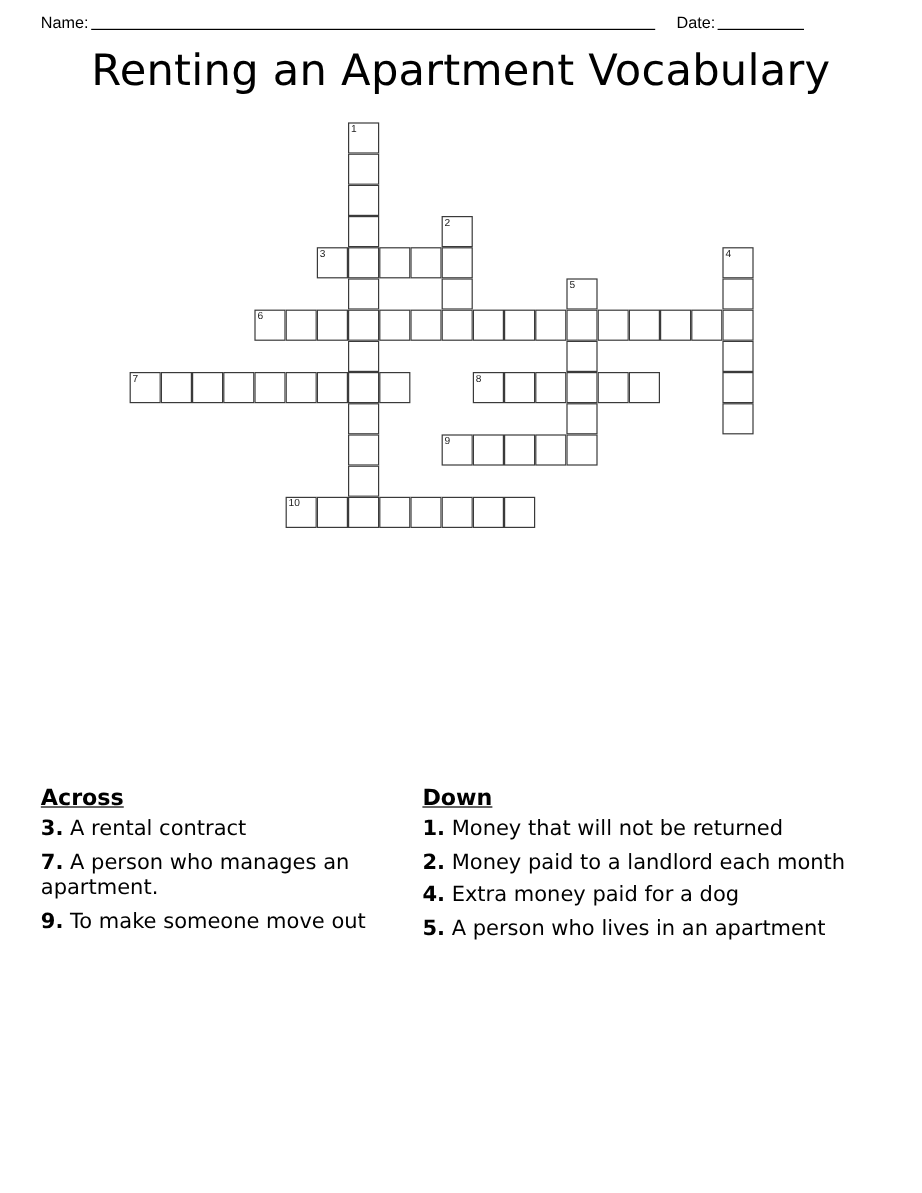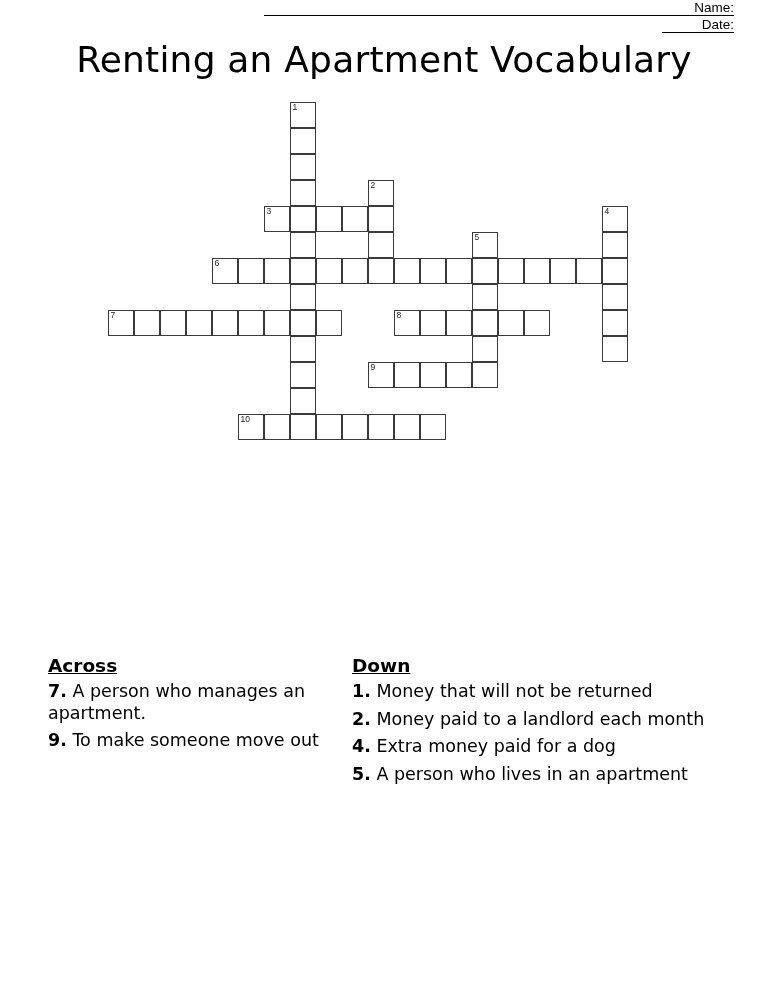--- a/index.html
+++ b/index.html
@@ -20,21 +20,20 @@
   .header-row {
     position: absolute;
     left: 0;
     top: 0;
     width: 768px;
     height: 26px;
     display: flex;
     align-items: flex-end;
     padding: 0 34px 0 34px;
     box-sizing: border-box;
-    flex-direction: column;
   }
   .hdr-label {
     font-family: "Liberation Sans", sans-serif;
     font-size: 13.5px;
     line-height: 15px;
     white-space: nowrap;
   }
   .hdr-rule {
     border-bottom: 1.3px solid #000;
     height: 13px;
@@ -91,21 +90,21 @@
     position: absolute;
     left: 0;
     top: 655px;
     width: 768px;
     display: flex;
     align-items: flex-start;
   }
   .clue-col {
     box-sizing: border-box;
   }
-  .clue-col.across { width: 346px; padding-left: 48px; }
+  .clue-col.across { width: 346px; padding-left: 34px; }
   .clue-col.down   { width: 380px; padding-left: 6px; }
   .clue-heading {
     font-family: "DejaVu Sans", sans-serif;
     font-size: 18.5px;
     font-weight: bold;
     text-decoration: underline;
     line-height: 22px;
     margin-bottom: 4px;
   }
   .clue-item {
@@ -220,20 +219,21 @@
     <div class="cw-cell" style="left: 368px; top: 414px;"></div>
     <div class="cw-cell" style="left: 394px; top: 414px;"></div>
     <div class="cw-cell" style="left: 420px; top: 414px;"></div>
   </div>
 
 <div class="clues">
 
   <div class="clue-col across">
     <div class="clue-heading">Across</div>
     <div id="across-list">
+        <div class="clue-item"><span class="cnum">3.</span><span> A rental contract</span></div>
         <div class="clue-item"><span class="cnum">7.</span><span> A person who manages an apartment.</span></div>
         <div class="clue-item"><span class="cnum">9.</span><span> To make someone move out</span></div>
       </div>
   </div>
 
   <div class="clue-col down">
     <div class="clue-heading">Down</div>
     <div id="down-list">
         <div class="clue-item"><span class="cnum">1.</span><span> Money that will not be returned</span></div>
         <div class="clue-item"><span class="cnum">2.</span><span> Money paid to a landlord each month</span></div>

